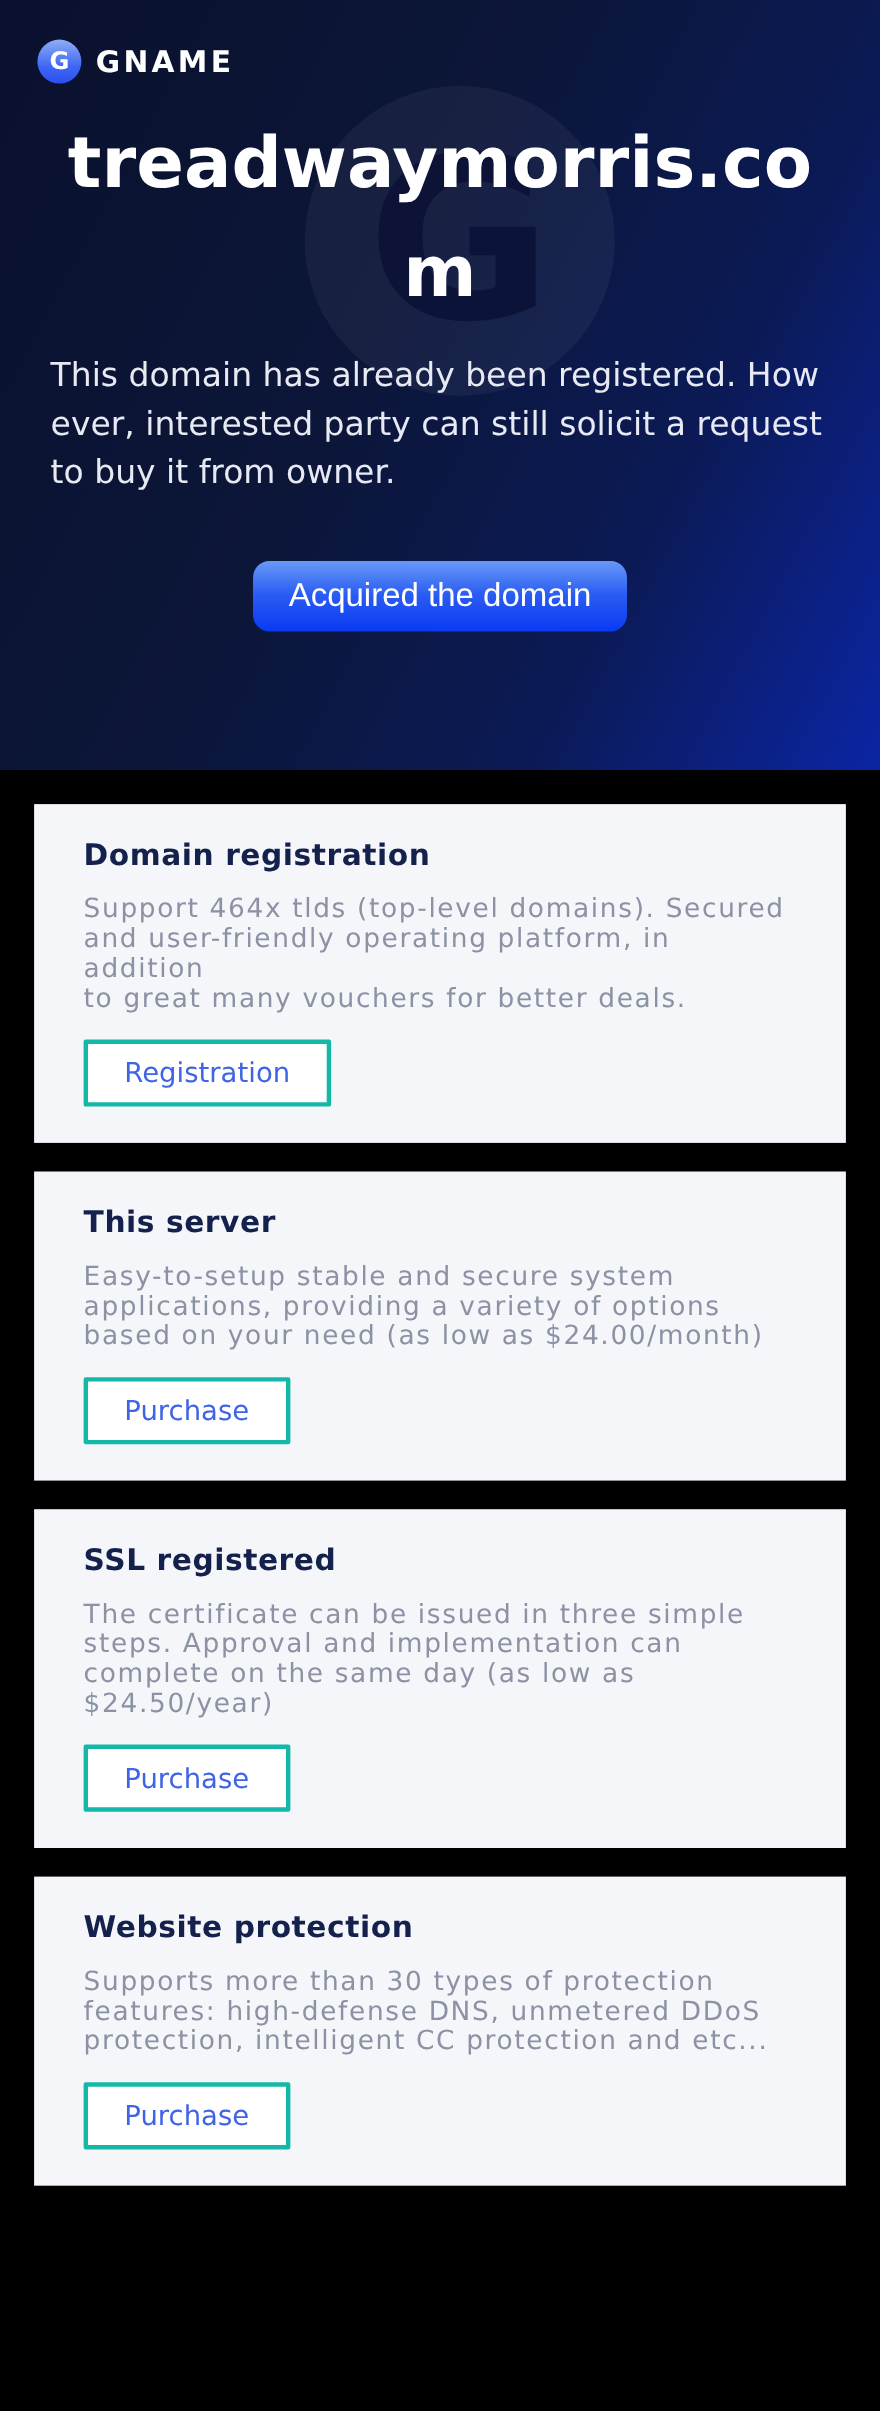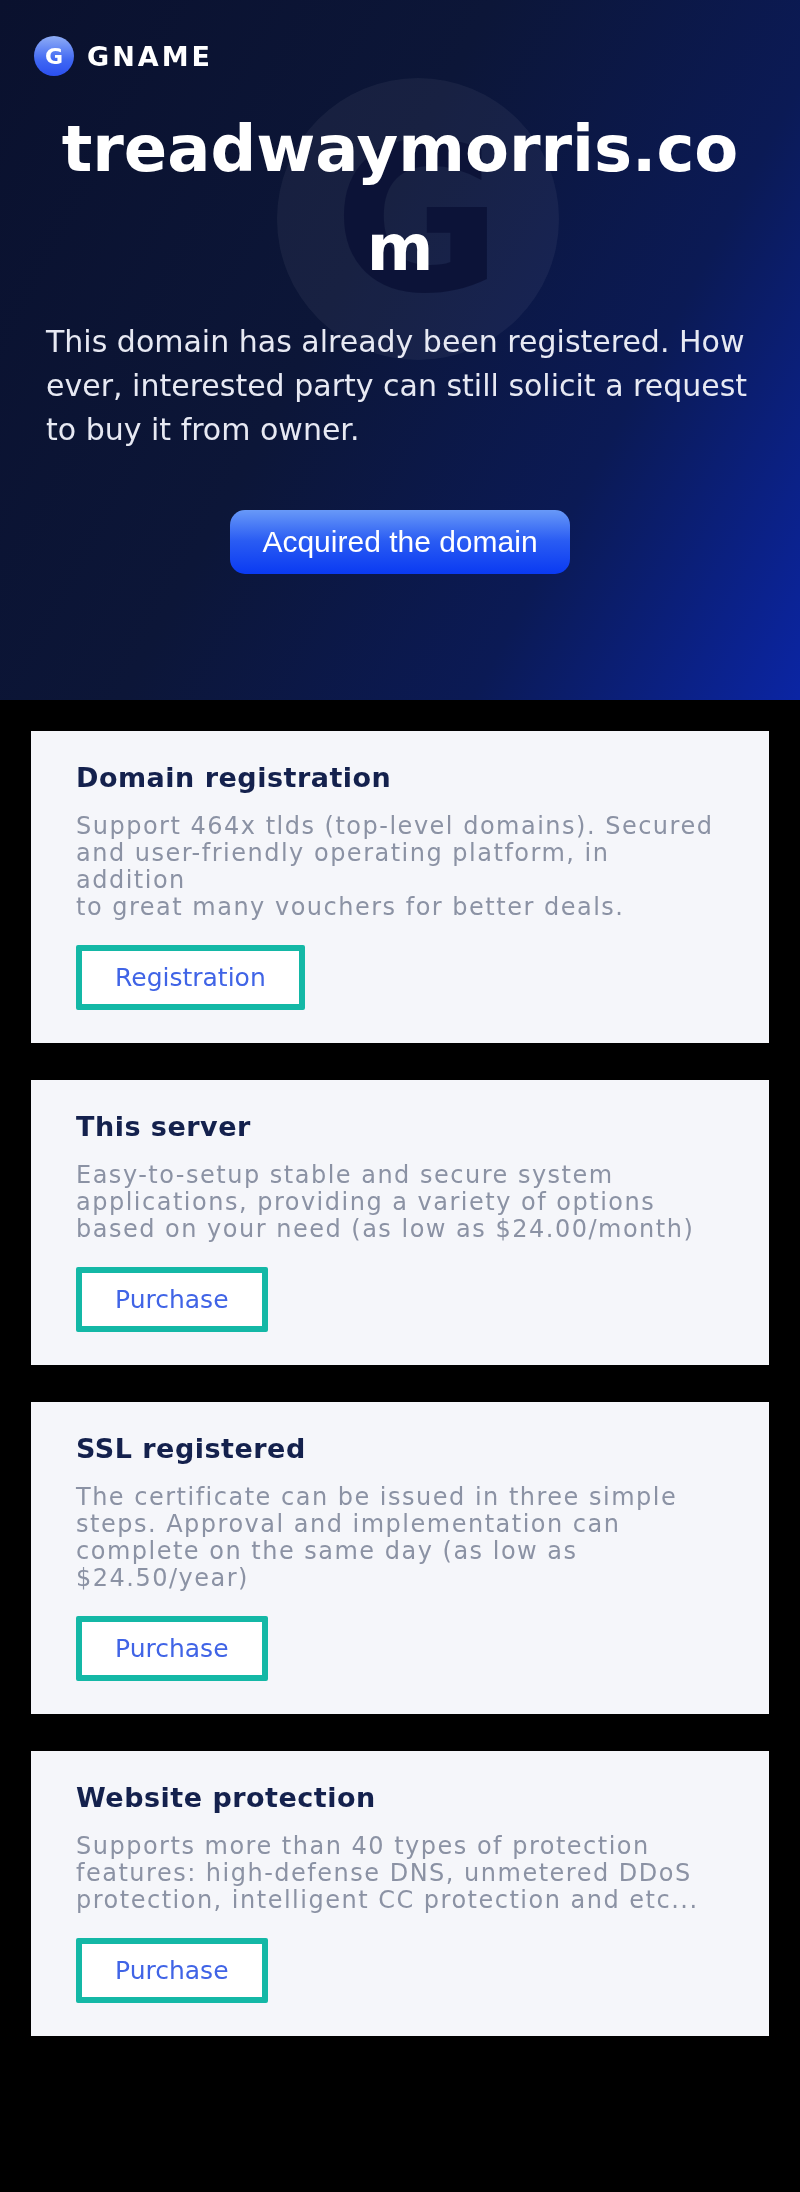--- a/index.html
+++ b/index.html
@@ -66,39 +66,39 @@
     font-size: 30px;
     padding: 15px 32px;
     border-radius: 15px;
   }
 
   
   .cards { background: #000; padding: 31px 31px 0; }
   .card {
     background: #f5f6fa;
     padding: 29px 45px 33px;
-    margin-bottom: 37px;
+    margin-bottom: 26px;
   }
   .card h2 {
     margin: 0 0 18px;
     color: #14214d;
     font-size: 27px; line-height: 35px; font-weight: bold;
     letter-spacing: 0.5px;
   }
   .card .body {
     margin: 0 0 24px;
     color: #8b92a4;
     font-size: 24px; line-height: 27px;
     letter-spacing: 1.5px;
     white-space: pre-line;
   }
   .card-button {
     display: inline-block; cursor: pointer;
     background: #ffffff;
-    border: 6px solid #14b8a6;
+    border: 4px solid #14b8a6;
     border-radius: 2px;
     color: #4064e6;
     font-family: "DejaVu Sans", sans-serif;
     font-size: 25px;
     padding: 12px 33px;
   }
 </style>
 </head>
 <body>
 
@@ -141,19 +141,19 @@
     <h2>SSL registered</h2>
     <p class="body">The certificate can be issued in three simple
 steps. Approval and implementation can
 complete on the same day (as low as
 $24.50/year)</p>
     <button class="card-button">Purchase</button>
   </section>
 
   <section class="card">
     <h2>Website protection</h2>
-    <p class="body">Supports more than 40 types of protection
+    <p class="body">Supports more than 30 types of protection
 features: high-defense DNS, unmetered DDoS
 protection, intelligent CC protection and etc...</p>
     <button class="card-button">Purchase</button>
   </section>
 
 </main>
 
 </body></html>

